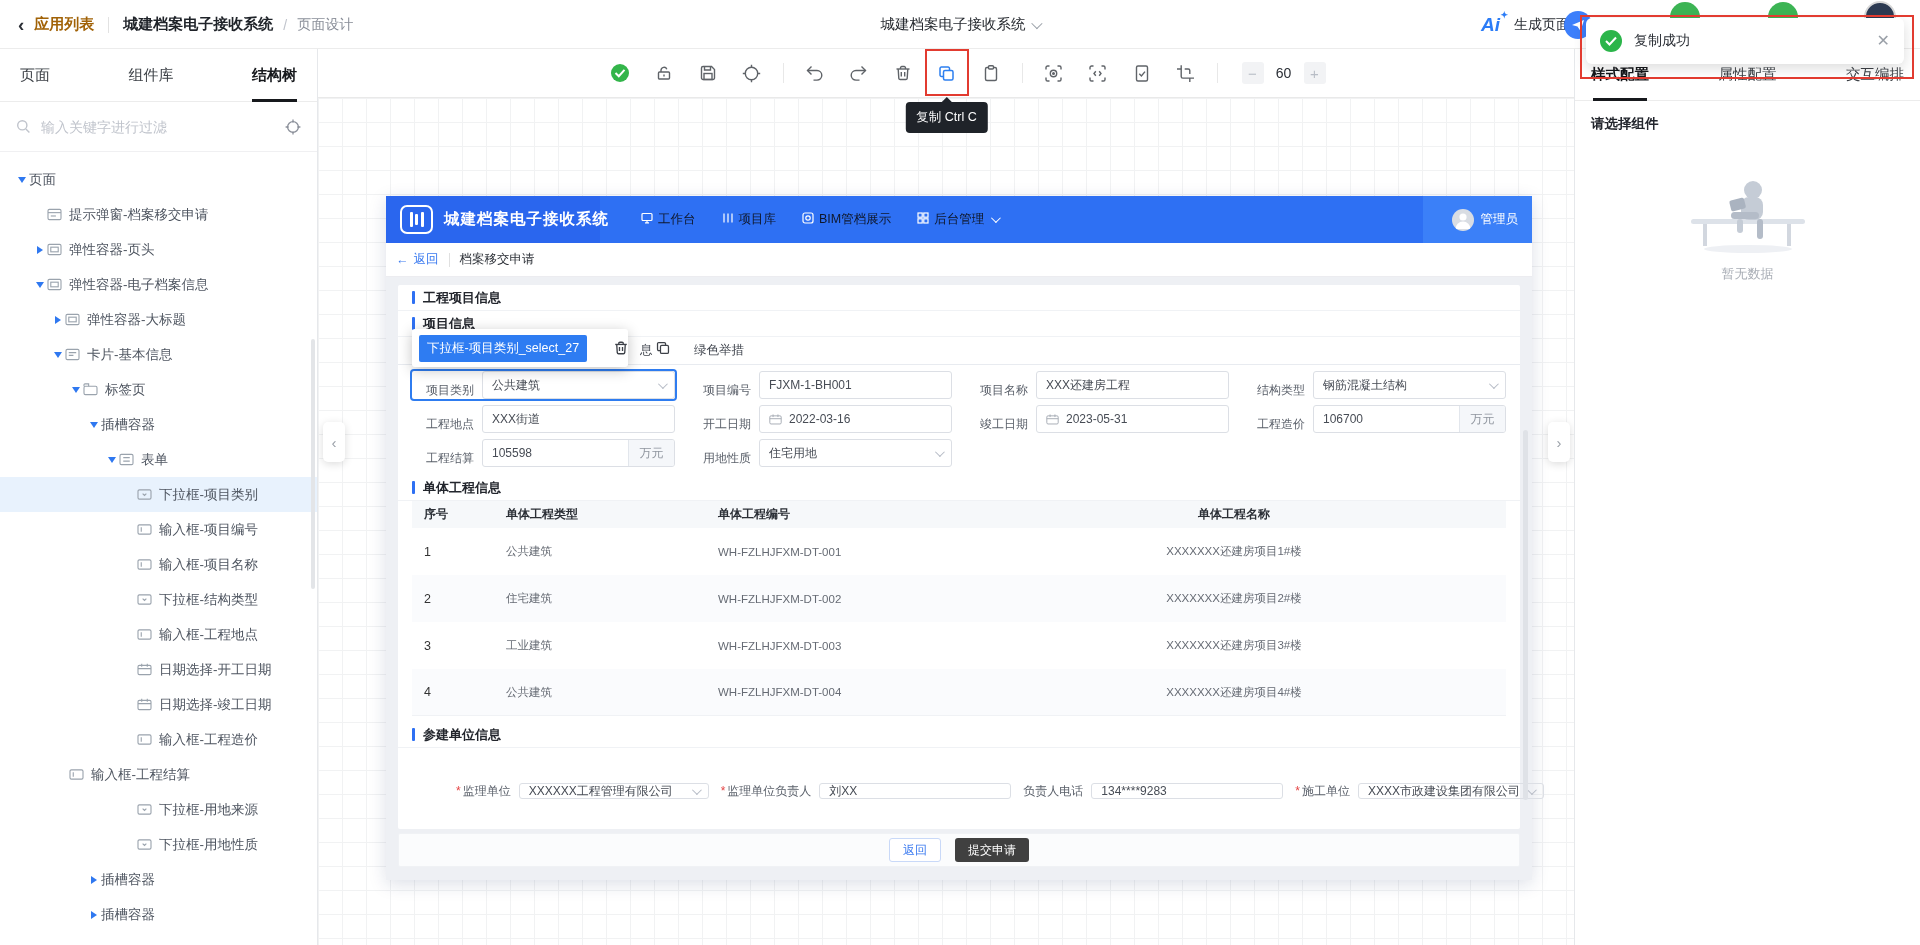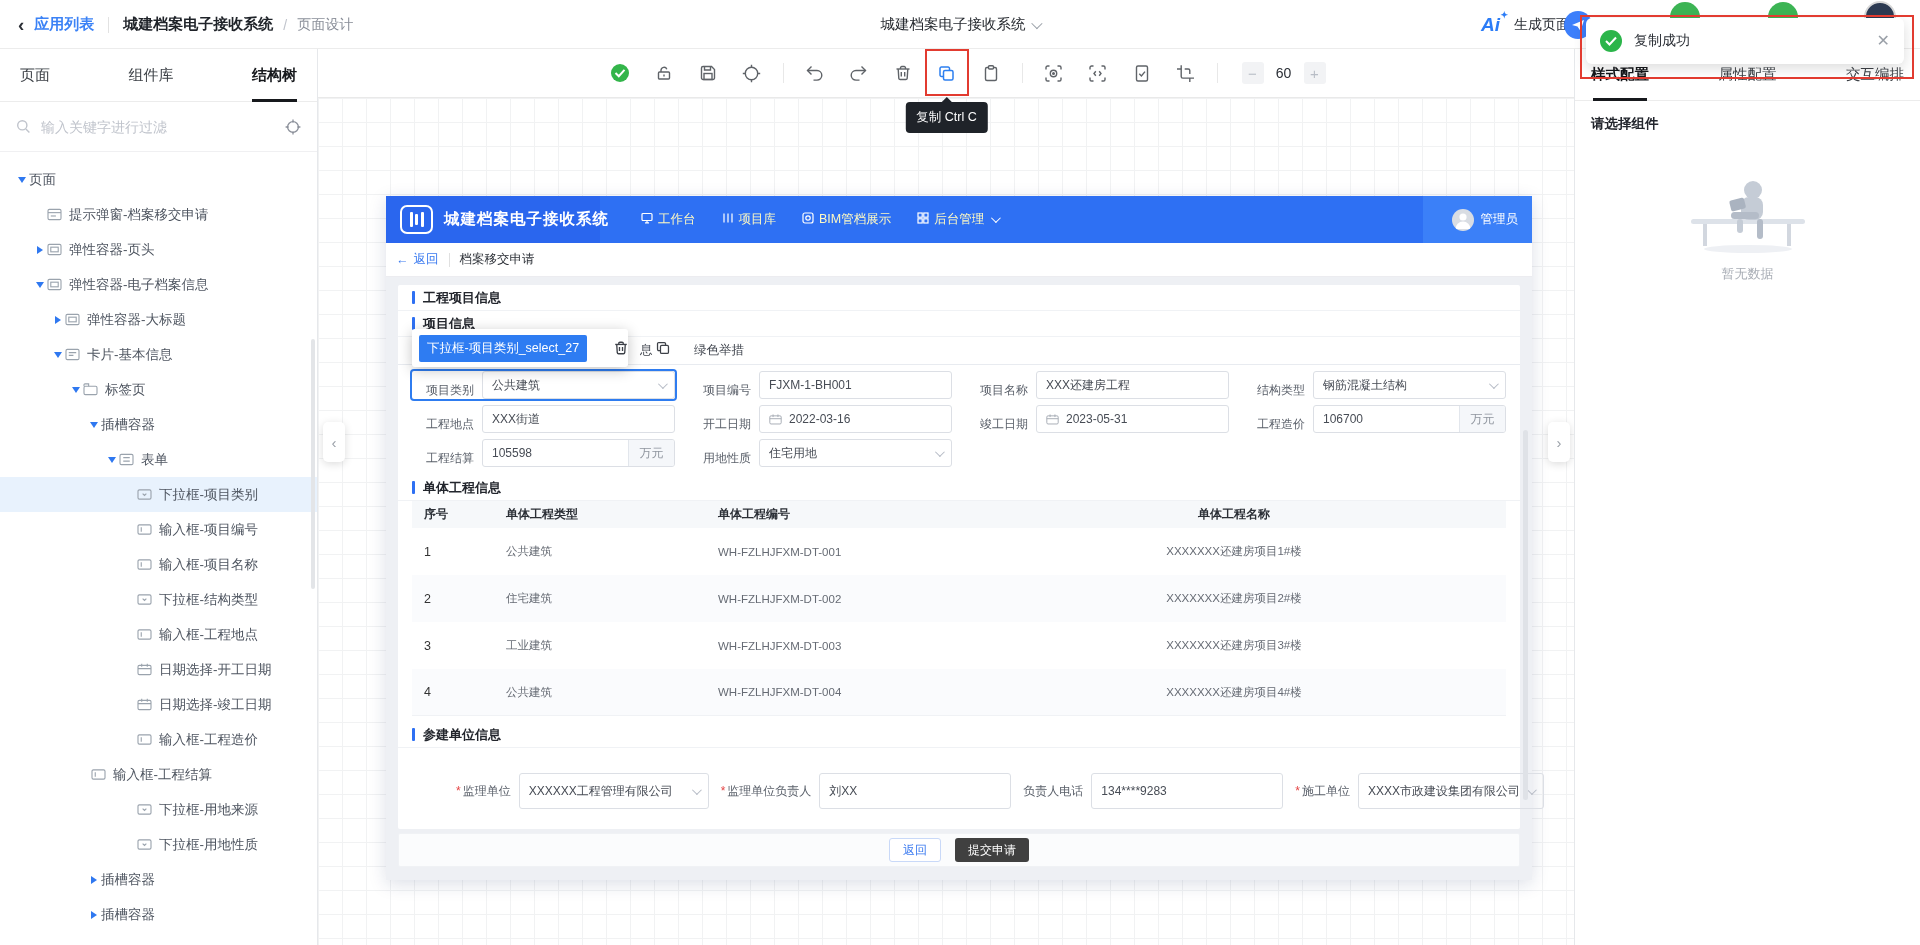--- a/index.html
+++ b/index.html
@@ -3,21 +3,21 @@
 <meta charset="utf-8">
 <style>
   * { margin:0; padding:0; box-sizing:border-box; }
   html,body { width:1920px; height:945px; }
   body { font-family:"Liberation Sans",sans-serif; background:#fff; overflow:hidden; position:relative; color:#333; }
 
   
   .topbar { position:absolute; left:0; top:0; width:1920px; height:49px; background:#fff; border-bottom:1px solid #ececec; z-index:20; }
   .tb-left { position:absolute; left:18px; top:0; height:49px; display:flex; align-items:center; gap:10px; }
   .tb-chevron { font-size:19px; color:#2b2f36; font-weight:700; line-height:1; cursor:pointer; }
-  .tb-back { font-size:15px; font-weight:700; color:#3b82f6; }
+  .tb-back { font-size:15px; font-weight:700; color:#a16207; }
   .tb-div { width:1px; height:16px; background:#e2e2e2; margin:0 4px; }
   .tb-app { font-size:15px; font-weight:700; color:#1f2329; }
   .tb-slash { color:#c0c4cc; font-size:14px; }
   .tb-page { font-size:14px; color:#8a8f99; }
   .tb-center { position:absolute; left:50%; top:0; transform:translateX(-50%); height:49px; display:flex; align-items:center; gap:6px; font-size:14.5px; color:#1f2329; }
   .tb-caret { width:8px; height:8px; border-right:1.5px solid #9aa0a8; border-bottom:1.5px solid #9aa0a8; transform:rotate(45deg) translateY(-2px); }
   .tb-right { position:absolute; right:350px; top:0; height:49px; display:flex; align-items:center; gap:8px; }
   .ai-logo { font-style:italic; font-weight:800; font-size:19px; color:#2b7cf7; position:relative; padding-right:6px; }
   .ai-logo .spark { position:absolute; top:-4px; right:-2px; font-size:9px; font-style:normal; }
   .ai-label { font-size:14px; color:#2b2f36; }
@@ -78,21 +78,21 @@
   
   .page { position:absolute; left:68px; top:147px; width:1146px; height:684px; background:#fff; box-shadow:0 4px 18px rgba(20,40,95,.15); border-radius:2px; z-index:5; }
   .pg-nav { position:relative; height:47px; background:#2e70f3; overflow:hidden; }
   .pg-seg-l { position:absolute; left:0; top:0; bottom:0; width:214px; background:#2a66ee; }
   .pg-seg-r { position:absolute; right:0; top:0; bottom:0; width:109px; background:#3b80f8; }
   .pg-logo { position:absolute; left:14px; top:9px; width:33px; height:29px; border:2px solid #fff; border-radius:7px; display:flex; align-items:center; justify-content:center; gap:2.5px; }
   .pg-logo i { width:3px; height:15px; background:#fff; border-radius:1px; }
   .pg-logo i:nth-child(2) { height:11px; align-self:flex-start; margin-top:7px; }
   .pg-title { position:absolute; left:58px; top:0; height:47px; display:flex; align-items:center; color:#fff; font-size:15.5px; font-weight:700; letter-spacing:1px; }
   .pg-menus { position:absolute; left:255px; top:0; height:47px; display:flex; align-items:center; gap:26px; }
-  .menu-item { display:flex; align-items:center; gap:5px; color:#fef9c3; font-size:12.5px; cursor:pointer; }
+  .menu-item { display:flex; align-items:center; gap:5px; color:#0f172a; font-size:12.5px; cursor:pointer; }
   .m-caret { width:7px; height:7px; border-right:1.4px solid #fff; border-bottom:1.4px solid #fff; transform:rotate(45deg) translateY(-2px); margin-left:2px; }
   .pg-user { position:absolute; right:14px; top:0; height:47px; display:flex; align-items:center; gap:7px; color:#fff; font-size:12.5px; cursor:pointer; }
   .pg-ava { width:22px; height:22px; border-radius:50%; background:#d9dde3; display:flex; align-items:flex-end; justify-content:center; overflow:hidden; }
   .pg-bc { height:34px; border-bottom:1px solid #ececf0; display:flex; align-items:center; padding:0 10px; background:#fff; }
   .bc-back { display:flex; align-items:center; gap:5px; color:#3a7af0; font-size:12.5px; cursor:pointer; }
   .bc-div { width:1px; height:14px; background:#e0e0e0; margin:0 10px; }
   .bc-title { font-size:12.5px; font-weight:400; color:#2b2f36; }
   .pg-body { position:absolute; left:0; right:0; top:81px; bottom:0; background:#eef0f4; }
   .card { position:absolute; left:12px; top:8px; width:1122px; height:544px; background:#fff; border-radius:2px; }
   .sec { display:flex; align-items:center; gap:8px; font-weight:700; font-size:13px; color:#23262d; padding:0 14px; height:26px; border-bottom:1px solid #f0f2f5; }
@@ -123,21 +123,21 @@
   .uhead .u-c0 { font-size:12px; color:#2b2f36; }
   .u-c1 { padding-left:14px; }
   .u-c2 { padding-left:16px; }
   .u-c3 { text-align:center; }
   .utable-end { border-bottom:1px solid #f0f2f5; }
   .sec-part { position:absolute; left:0; right:0; top:437px; }
   .prow { position:absolute; left:14px; right:14px; top:492px; display:flex; align-items:center; justify-content:space-between; gap:12px;margin-left:44px; }
   .pitem { display:flex; align-items:center; height:28px; }
   .plabel { font-size:12px; color:#595f69; margin-right:8px; white-space:nowrap; }
   .pw1 { width:190px; } .pw2 { width:192px; } .pw3 { width:192px; } .pw4 { width:186px; }
-  .pinp { height:36px; border:1px solid #dcdfe5; border-radius:3px; display:flex; align-items:center; padding:0 9px; font-size:12px; color:#474c55; overflow:hidden; }
+  .pinp { height:16px; border:1px solid #dcdfe5; border-radius:3px; display:flex; align-items:center; padding:0 9px; font-size:12px; color:#474c55; overflow:hidden; }
   .pg-foot { position:absolute; left:12px; width:1122px; top:556px; height:34px; background:#fbfcfd; border:1px solid #f0f2f5; border-radius:2px; display:flex; align-items:center; justify-content:center; gap:14px; }
   .btn-back { height:24px; padding:0 13px; border:1px solid #c9d9f8; color:#3a7af0; background:#fff; border-radius:3px; font-size:12px; display:flex; align-items:center; cursor:pointer; font-family:inherit; }
   .btn-submit { height:24px; padding:0 13px; background:#404040; color:#fff; border-radius:3px; font-size:12px; border:none; display:flex; align-items:center; cursor:pointer; font-family:inherit; }
   .pg-scroll { position:absolute; right:4px; top:234px; width:5px; height:370px; background:#dfe2e7; border-radius:3px; }
 </style>
 </head>
 <body>
 
 <header class="topbar">
   <div class="tb-left">
@@ -378,21 +378,21 @@
       <div class="tree-row" style="padding-left: 122px;">
         <span class="tri-box"></span>
         <span class="tico">
           <svg width="15" height="13" viewBox="0 0 16 14" fill="none" stroke="#9aa3ad" stroke-width="1.2">
             <rect x="1" y="2" width="14" height="10" rx="1.5"></rect>
             <path d="M4.5 4.5v5"></path>
           </svg>
         </span>
         <span class="tlabel">输入框-工程造价</span>
       </div>
-      <div class="tree-row" style="padding-left: 76px;">
+      <div class="tree-row" style="padding-left: 54px;">
         <span class="tri-box"></span>
         <span class="tico">
           <svg width="15" height="13" viewBox="0 0 16 14" fill="none" stroke="#9aa3ad" stroke-width="1.2">
             <rect x="1" y="2" width="14" height="10" rx="1.5"></rect>
             <path d="M4.5 4.5v5"></path>
           </svg>
         </span>
         <span class="tlabel">输入框-工程结算</span>
       </div>
       <div class="tree-row" style="padding-left: 122px;">

